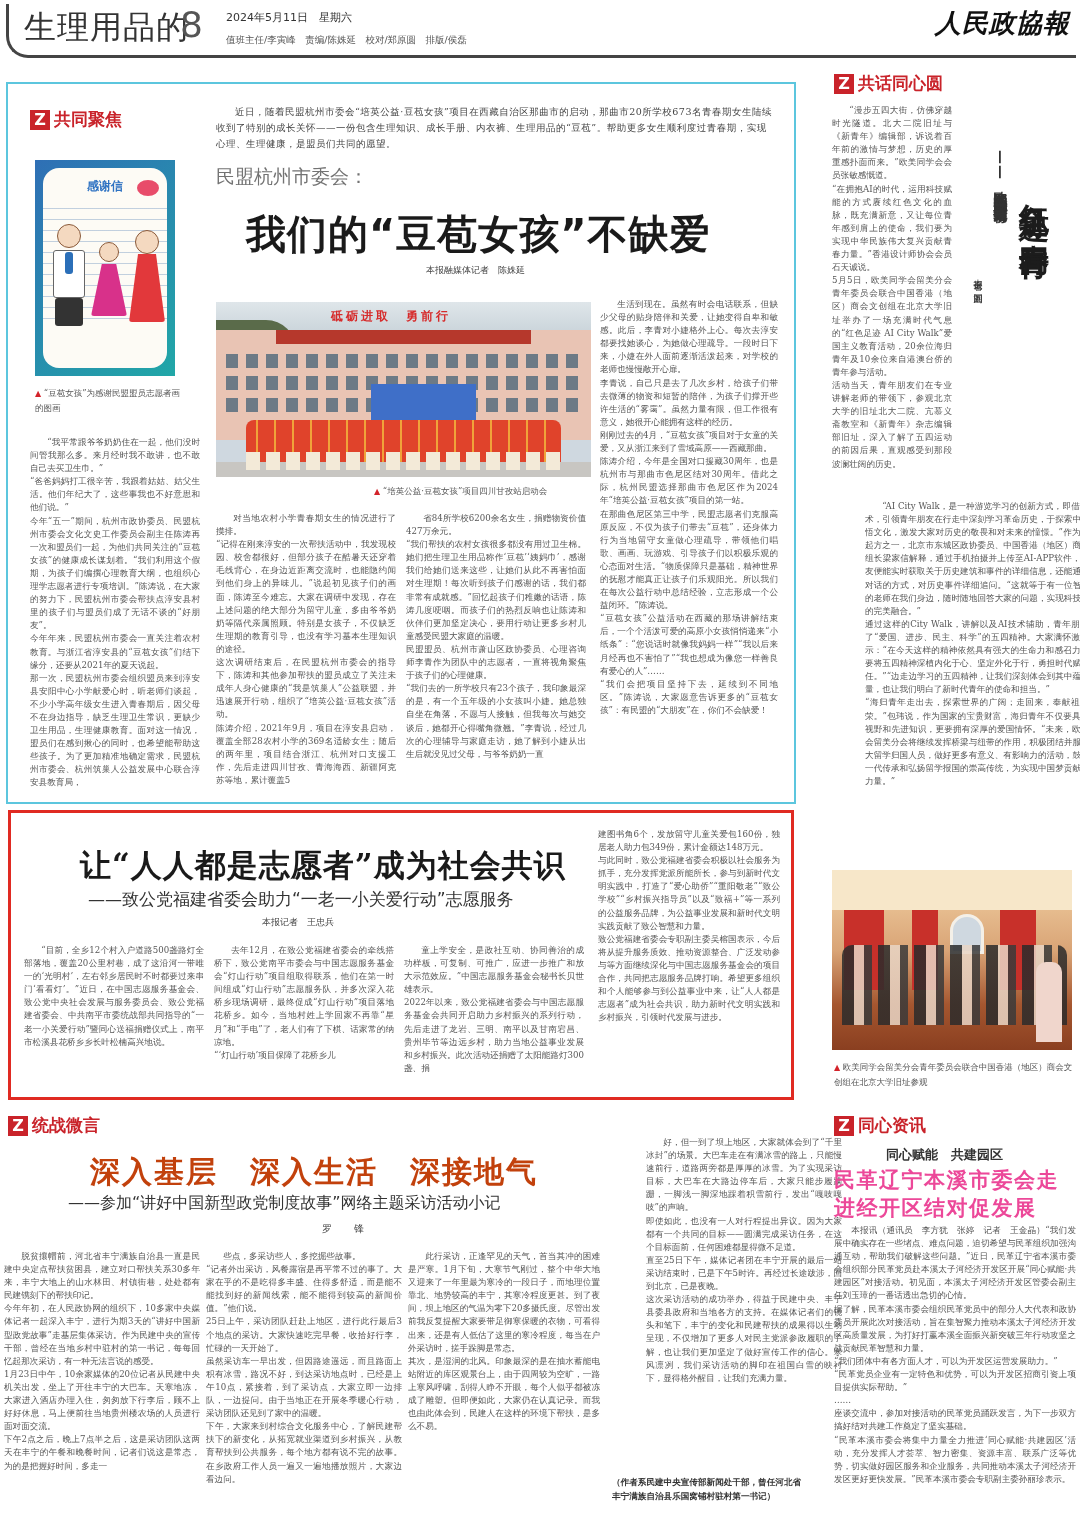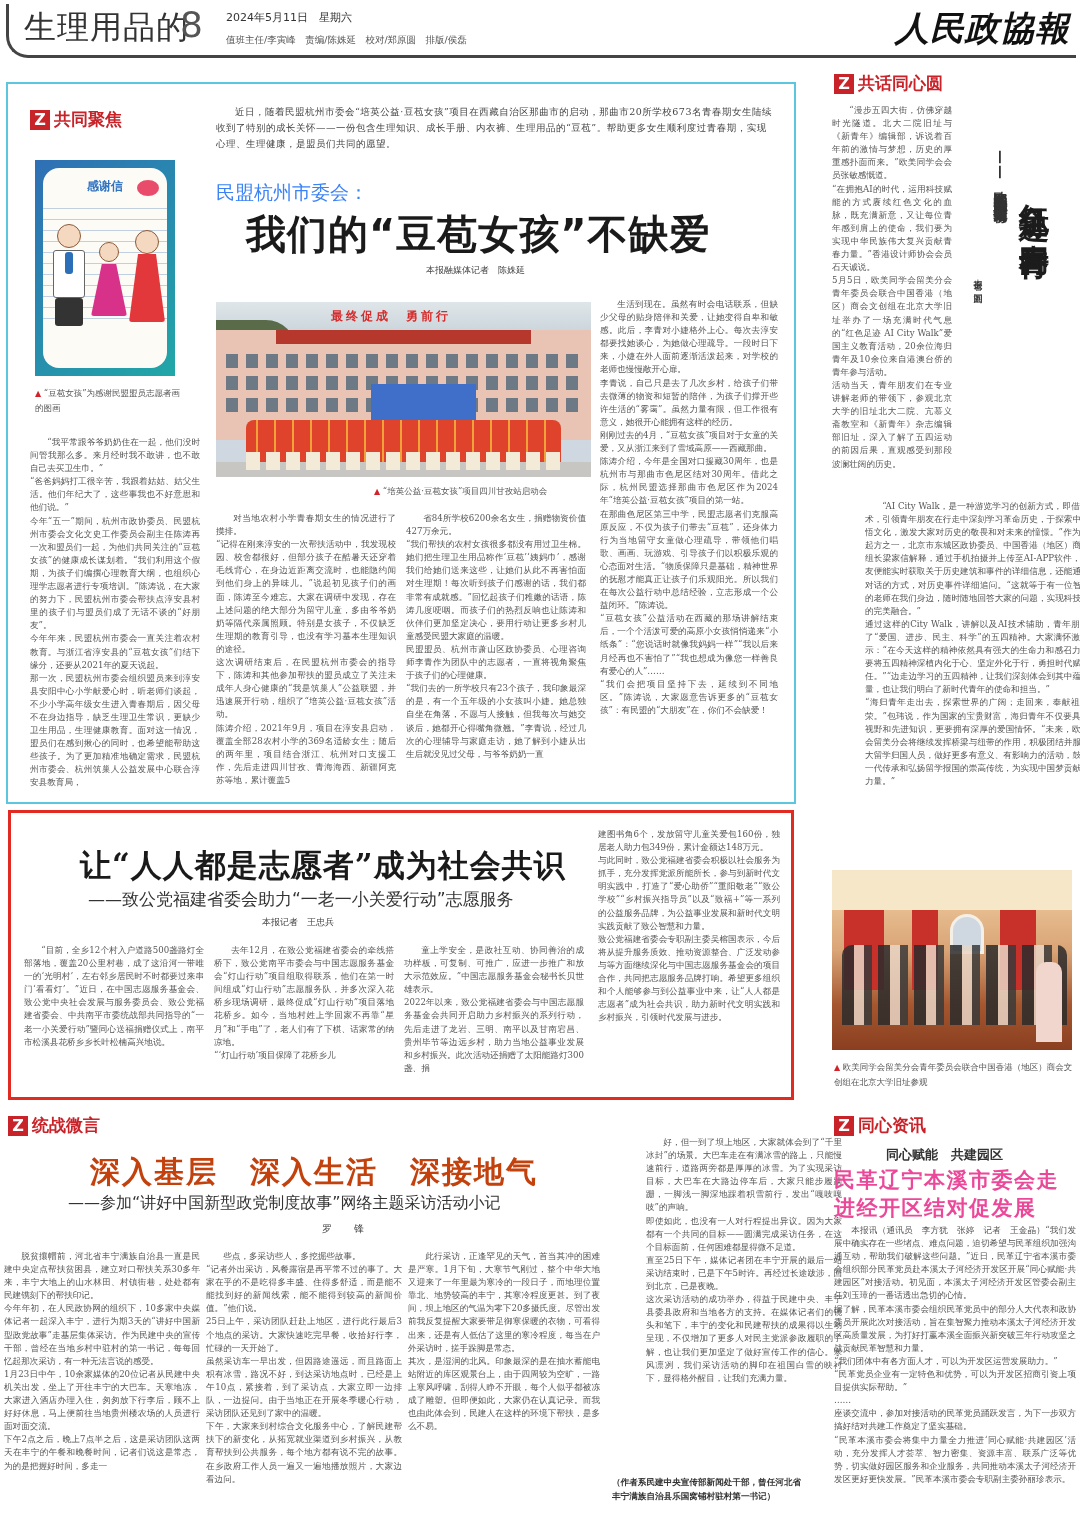--- a/index.html
+++ b/index.html
@@ -3,34 +3,34 @@
 <meta charset="utf-8">
 <style>
   * { box-sizing: border-box; margin: 0; padding: 0; }
   body { width: 1080px; height: 1536px; background: #fff; font-family: "DejaVu Serif", serif; color: #333; overflow: hidden; position: relative; }
   .masthead { position: absolute; left: 0; top: 0; width: 1080px; height: 62px; }
   .mh-curve { position: absolute; left: 6px; top: 4px; width: 1070px; height: 54px; border-left: 3px solid #444; border-bottom: 3px solid #444; border-bottom-left-radius: 22px; }
   .mh-section { position: absolute; left: 24px; top: 6px; font-family: "DejaVu Sans", sans-serif; font-size: 32px; color: #333; letter-spacing: 1px; }
   .mh-page { position: absolute; left: 180px; top: 4px; font-family: "DejaVu Sans", sans-serif; font-size: 36px; color: #555; }
   .mh-date { position: absolute; left: 226px; top: 10px; font-size: 11px; font-family: "DejaVu Sans", sans-serif; color: #333; }
   .mh-staff { position: absolute; left: 226px; top: 34px; font-size: 9.5px; font-family: "DejaVu Sans", sans-serif; color: #555; }
-  .mh-logo { position: absolute; right: 10px; top: 6px; font-family: "DejaVu Serif", serif; font-size: 34px; font-weight: bold; font-style: italic; color: #111; letter-spacing: 1px; }
+  .mh-logo { position: absolute; right: 10px; top: 6px; font-family: "DejaVu Serif", serif; font-size: 26px; font-weight: bold; font-style: italic; color: #111; letter-spacing: 1px; }
 
   .panel-blue { position: absolute; left: 6px; top: 82px; width: 790px; height: 722px; border: 2px solid #5cc6de; }
   .panel-red { position: absolute; left: 8px; top: 810px; width: 786px; height: 290px; border: 3px solid #e02a22; }
 
   .sect-tag { position: absolute; display: flex; align-items: center; gap: 4px; }
   .sect-z { width: 20px; height: 20px; background: #c9232a; color: #fff; font-family: "DejaVu Sans", sans-serif; font-weight: bold; font-size: 16px; line-height: 20px; text-align: center; }
   .sect-label { font-family: "DejaVu Sans", sans-serif; font-size: 17px; color: #c9232a; font-weight: bold; }
 
   .txt { font-size: 8.6px; line-height: 13.1px; color: #555; text-align: justify; text-indent: 2em; }
   .col { position: absolute; overflow: hidden; }
 
   .lead { position: absolute; left: 216px; top: 104px; width: 560px; font-size: 9.5px; line-height: 16px; color: #444; text-indent: 2em; letter-spacing: 0.5px; }
-  .kicker1 { position: absolute; left: 216px; top: 180px; font-family: Liberation Serif, serif; font-size: 19px; color: #3b82f6; }
+  .kicker1 { position: absolute; left: 216px; top: 164px; font-family: Liberation Serif, serif; font-size: 19px; color: #737373; }
   .headline1 { position: absolute; left: 246px; top: 207px; font-family: "DejaVu Sans", sans-serif; font-size: 40px; font-weight: bold; color: #1a1a1a; letter-spacing: 1px; }
   .byline1 { position: absolute; left: 426px; top: 264px; font-size: 9px; color: #444; }
 
   .photo-lt { position: absolute; left: 35px; top: 160px; width: 140px; height: 216px; background: linear-gradient(135deg,#2f6fb5,#21a7a7); padding: 8px; }
   .photo-lt-inner { width: 100%; height: 100%; background: #fdfbf5; border-radius: 16px; position: relative; overflow: hidden; }
   .photo-lt-title { position: absolute; top: 10px; width: 100%; text-align: center; color: #2e72c2; font-size: 12px; font-weight: bold; font-family: "DejaVu Sans", sans-serif; }
   .fig { position: absolute; border-radius: 3px; }
   .caption { font-size: 8.5px; color: #555; line-height: 14px; }
   .tri { color: #d3232a; font-size: 8px; }
 
@@ -104,21 +104,21 @@
 <div class="lead">近日，随着民盟杭州市委会“培英公益·豆苞女孩”项目在西藏自治区那曲市的启动，那曲市20所学校673名青春期女生陆续收到了特别的成长关怀——一份包含生理知识、成长手册、内衣裤、生理用品的“豆苞”。帮助更多女生顺利度过青春期，实现心理、生理健康，是盟员们共同的愿望。</div>
 <div class="kicker1">民盟杭州市委会：</div>
 <div class="headline1">我们的“豆苞女孩”不缺爱</div>
 <div class="byline1">本报融媒体记者　陈姝延</div>
 
 <div class="photo-mid">
   <div style="position:absolute;left:0;top:0;width:100%;height:40px;background:linear-gradient(#dfe6ea,#c4cfd6)"></div>
   <div style="position:absolute;left:0;top:18px;width:80px;height:30px;background:#5a6b4a;border-radius:0 60px 0 0"></div>
   <div class="bldg"></div>
   <div class="bldg-roof"></div>
-  <div style="position:absolute;left:115px;top:6px;width:150px;height:14px;color:#d62b2b;font-size:12px;font-weight:bold;font-family:'DejaVu Sans',sans-serif;letter-spacing:3px">最终促成　勇前行</div>
+  <div style="position:absolute;left:115px;top:6px;width:150px;height:14px;color:#d62b2b;font-size:12px;font-weight:bold;font-family:'DejaVu Sans',sans-serif;letter-spacing:3px">砥砺进取　勇前行</div>
   <div class="win-row" style="top:52px"></div>
   <div class="win-row" style="top:74px"></div>
   <div class="win-row" style="top:96px"></div>
   <div class="banner"></div>
   <div class="people"></div>
   <div class="ground"></div>
   <div class="bags"></div>
 </div>
 <div class="col caption" style="left:374px;top:484px;width:220px;">
   <span class="tri">▲</span>

